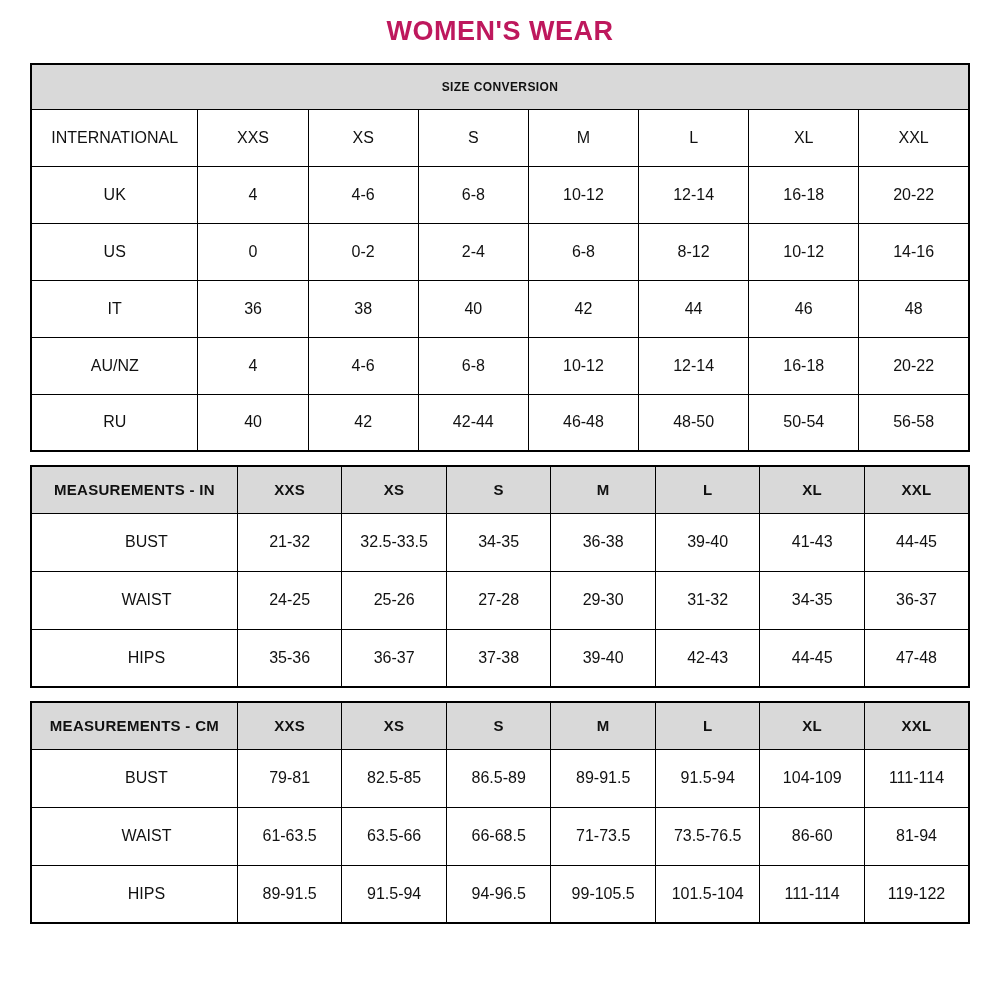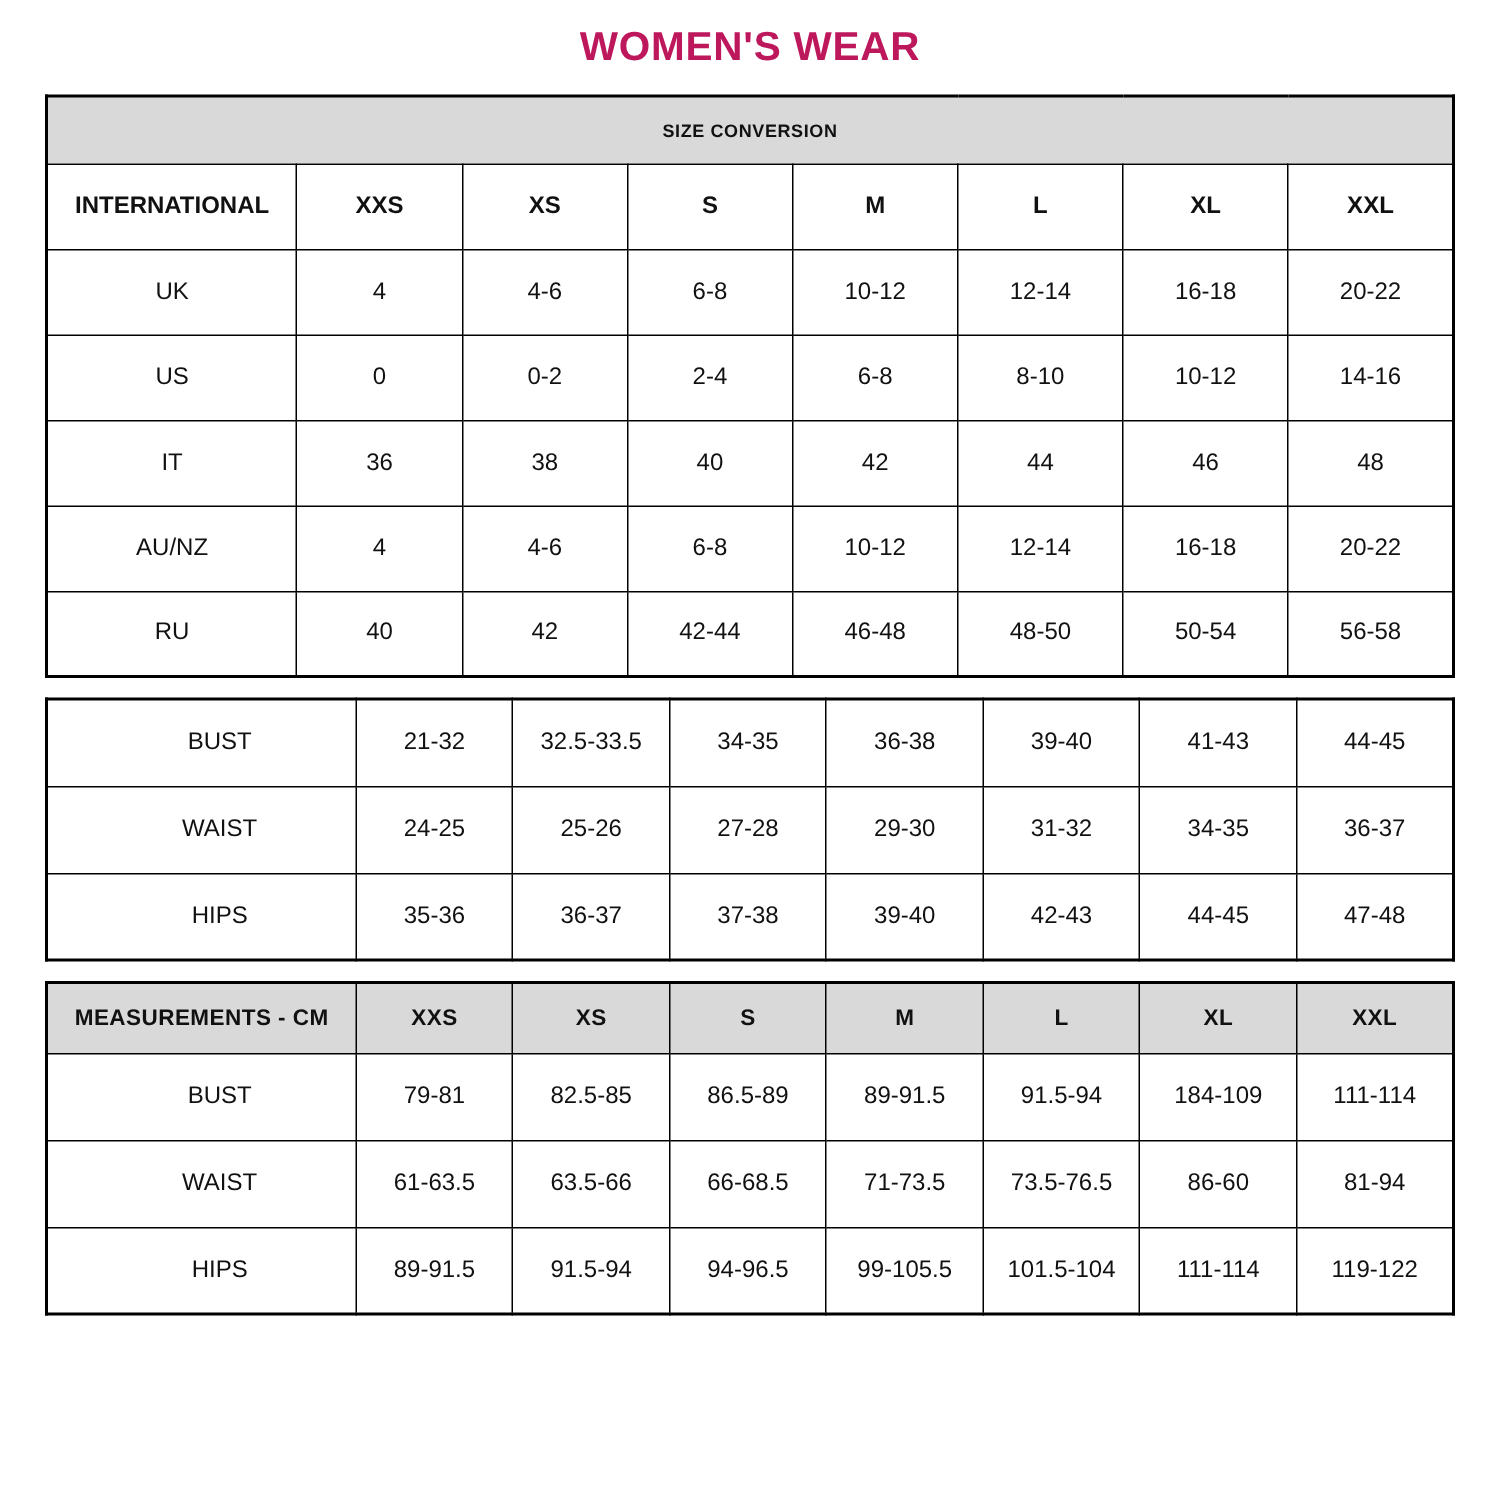--- a/index.html
+++ b/index.html
@@ -35,21 +35,21 @@
   }
   
   .size-tbl td { height: 57px; }
   .size-tbl td.banner {
     height: 45px;
     background: #d9d9d9;
     font-weight: 700;
     font-size: 12px;
     letter-spacing: 0.4px;
   }
-  .size-tbl td.col-head { font-weight: 700; }
+  .size-tbl td.col-head { font-weight: 400; }
   
   .meas-tbl td { height: 58px; }
   .meas-tbl td.col-head {
     height: 47px;
     background: #d9d9d9;
     font-weight: 700;
     font-size: 15px;
     letter-spacing: 0.3px;
   }
   .meas-tbl td.row-label { font-size: 16px; padding-left: 24px; }
@@ -96,21 +96,21 @@
           <td class="value">12-14</td>
           <td class="value">16-18</td>
           <td class="value">20-22</td>
         </tr>
         <tr>
           <td class="row-label">US</td>
           <td class="value">0</td>
           <td class="value">0-2</td>
           <td class="value">2-4</td>
           <td class="value">6-8</td>
-          <td class="value">8-10</td>
+          <td class="value">8-12</td>
           <td class="value">10-12</td>
           <td class="value">14-16</td>
         </tr>
         <tr>
           <td class="row-label">IT</td>
           <td class="value">36</td>
           <td class="value">38</td>
           <td class="value">40</td>
           <td class="value">42</td>
           <td class="value">44</td>
@@ -146,20 +146,30 @@
       <col style="width:11.143%">
         <col style="width:11.143%">
         <col style="width:11.143%">
       <col style="width:11.143%">
         <col style="width:11.143%">
         <col style="width:11.143%">
       <col style="width:11.142%">
     </colgroup>
     <tbody id="in-body">
         <tr>
+          <td class="col-head">MEASUREMENTS - IN</td>
+          <td class="col-head">XXS</td>
+          <td class="col-head">XS</td>
+          <td class="col-head">S</td>
+          <td class="col-head">M</td>
+          <td class="col-head">L</td>
+          <td class="col-head">XL</td>
+          <td class="col-head">XXL</td>
+        </tr>
+        <tr>
           <td class="row-label">BUST</td>
           <td class="value">21-32</td>
           <td class="value">32.5-33.5</td>
           <td class="value">34-35</td>
           <td class="value">36-38</td>
           <td class="value">39-40</td>
           <td class="value">41-43</td>
           <td class="value">44-45</td>
         </tr>
         <tr>
@@ -207,21 +217,21 @@
           <td class="col-head">XL</td>
           <td class="col-head">XXL</td>
         </tr>
         <tr>
           <td class="row-label">BUST</td>
           <td class="value">79-81</td>
           <td class="value">82.5-85</td>
           <td class="value">86.5-89</td>
           <td class="value">89-91.5</td>
           <td class="value">91.5-94</td>
-          <td class="value">184-109</td>
+          <td class="value">104-109</td>
           <td class="value">111-114</td>
         </tr>
         <tr>
           <td class="row-label">WAIST</td>
           <td class="value">61-63.5</td>
           <td class="value">63.5-66</td>
           <td class="value">66-68.5</td>
           <td class="value">71-73.5</td>
           <td class="value">73.5-76.5</td>
           <td class="value">86-60</td>

